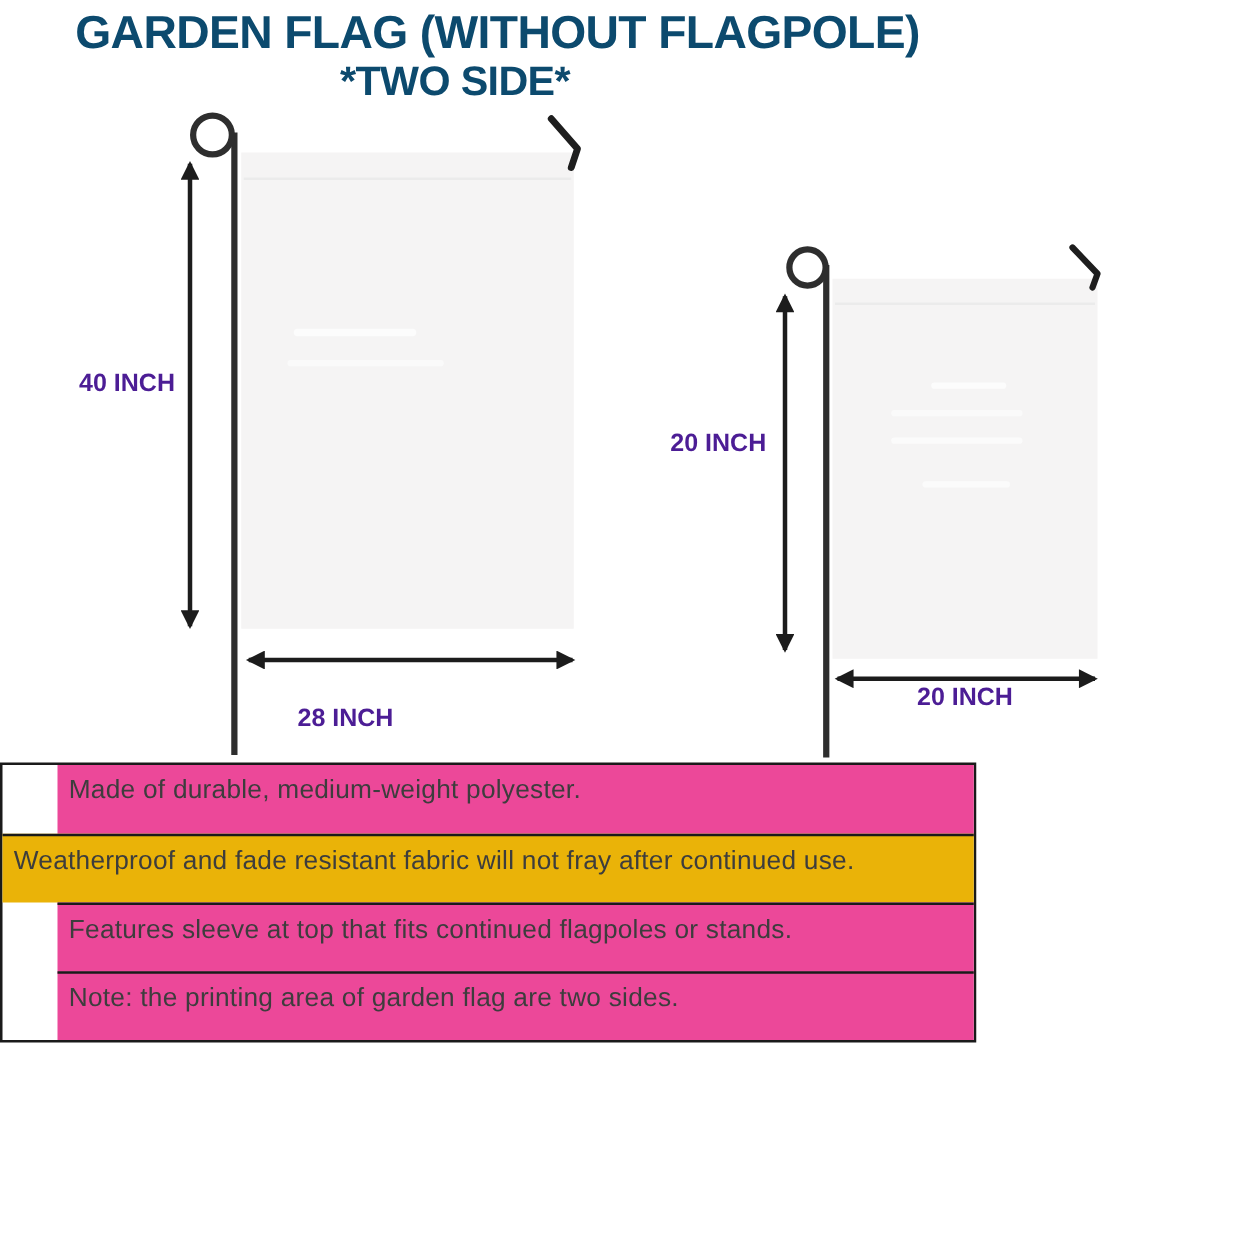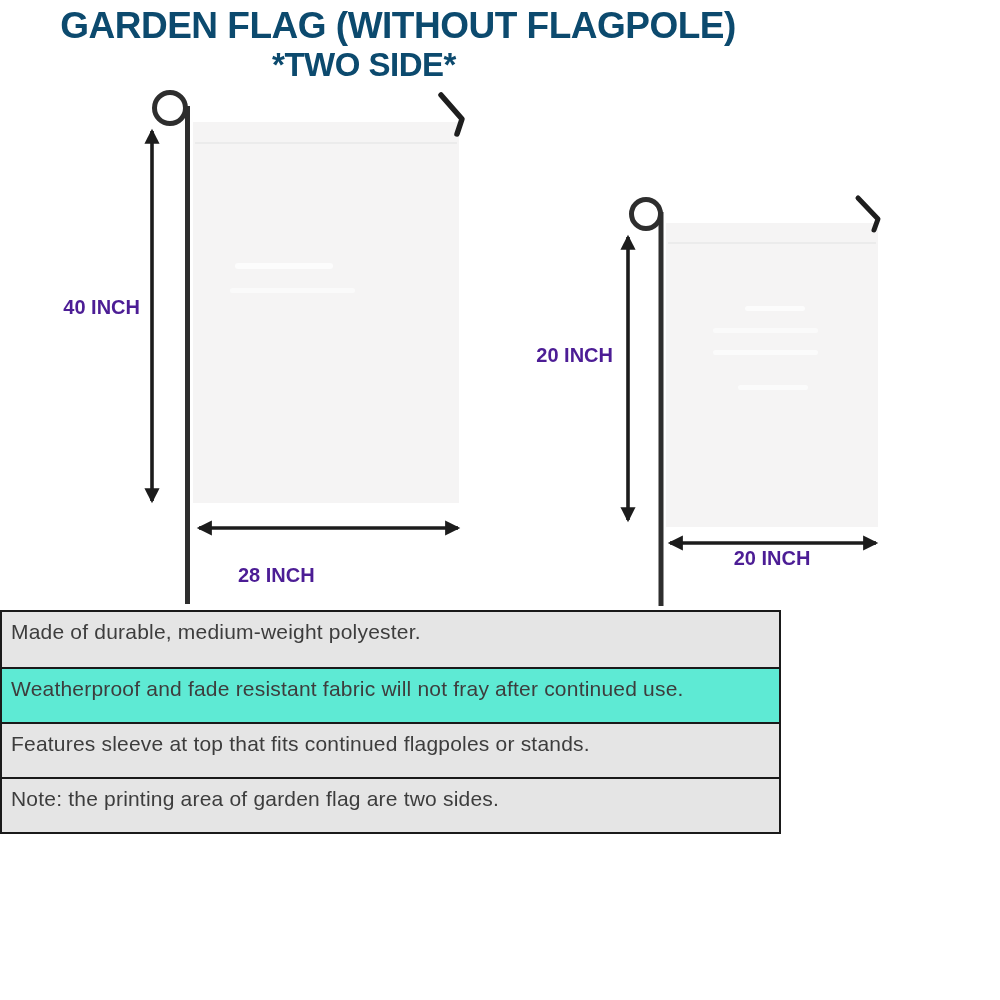--- a/index.html
+++ b/index.html
@@ -60,22 +60,22 @@
     height: 55px;
     padding: 6px 10px 0 9px;
     font-size: 21px;
     letter-spacing: 0.2px;
     color: #3d3d3d;
     line-height: 27px;
     white-space: nowrap;
     overflow: hidden;
   }
   .spec-row + .spec-row { border-top: 2px solid #1a1a1a; }
-  .spec-row.shaded { background: #e5e5e5; }
-  .spec-row.plain  { background: #5eead4; }
+  .spec-row.shaded { background: #ec4899; margin-left: 44px; }
+  .spec-row.plain  { background: #eab308; }
 </style>
 </head>
 <body>
 
 <div class="title-block">
   <span class="title-line1">GARDEN FLAG (WITHOUT FLAGPOLE)</span>
   <span class="title-line2">*TWO SIDE*</span>
 </div>
 
 <svg class="diagram-svg" width="1000" height="620" viewBox="0 0 1000 620" xmlns="http://www.w3.org/2000/svg">

